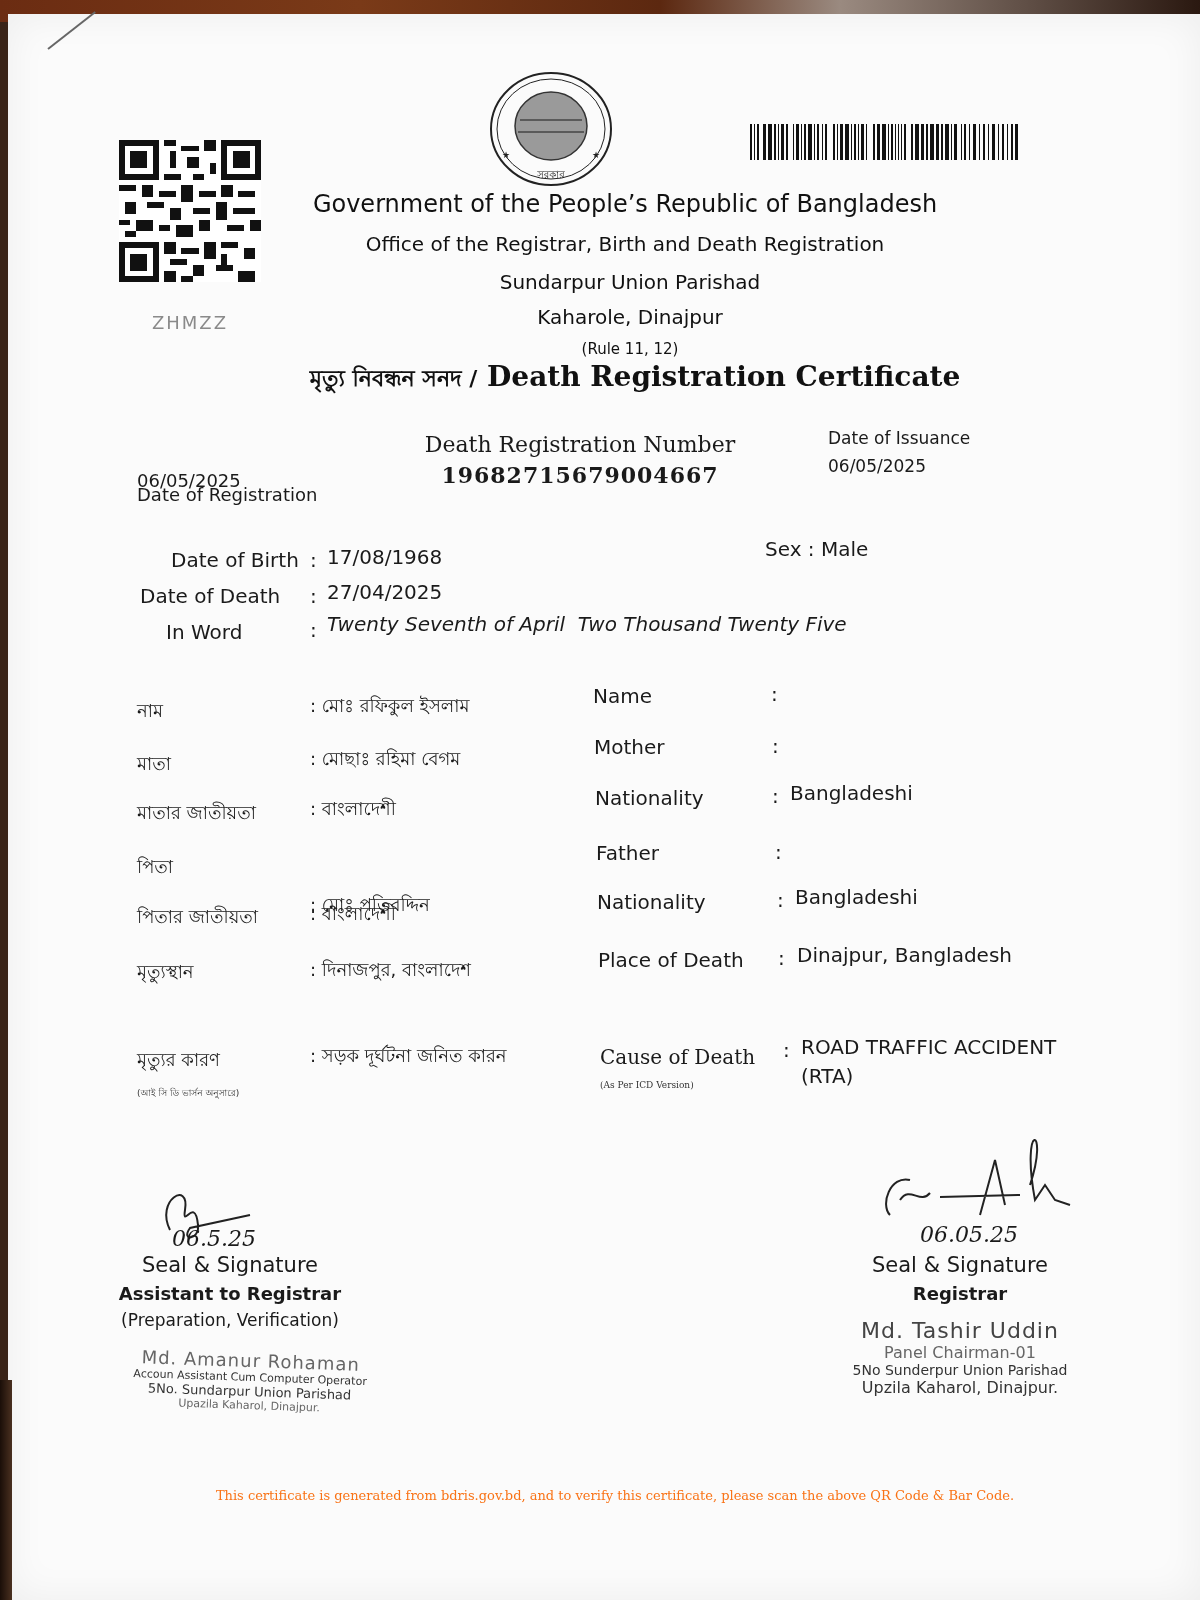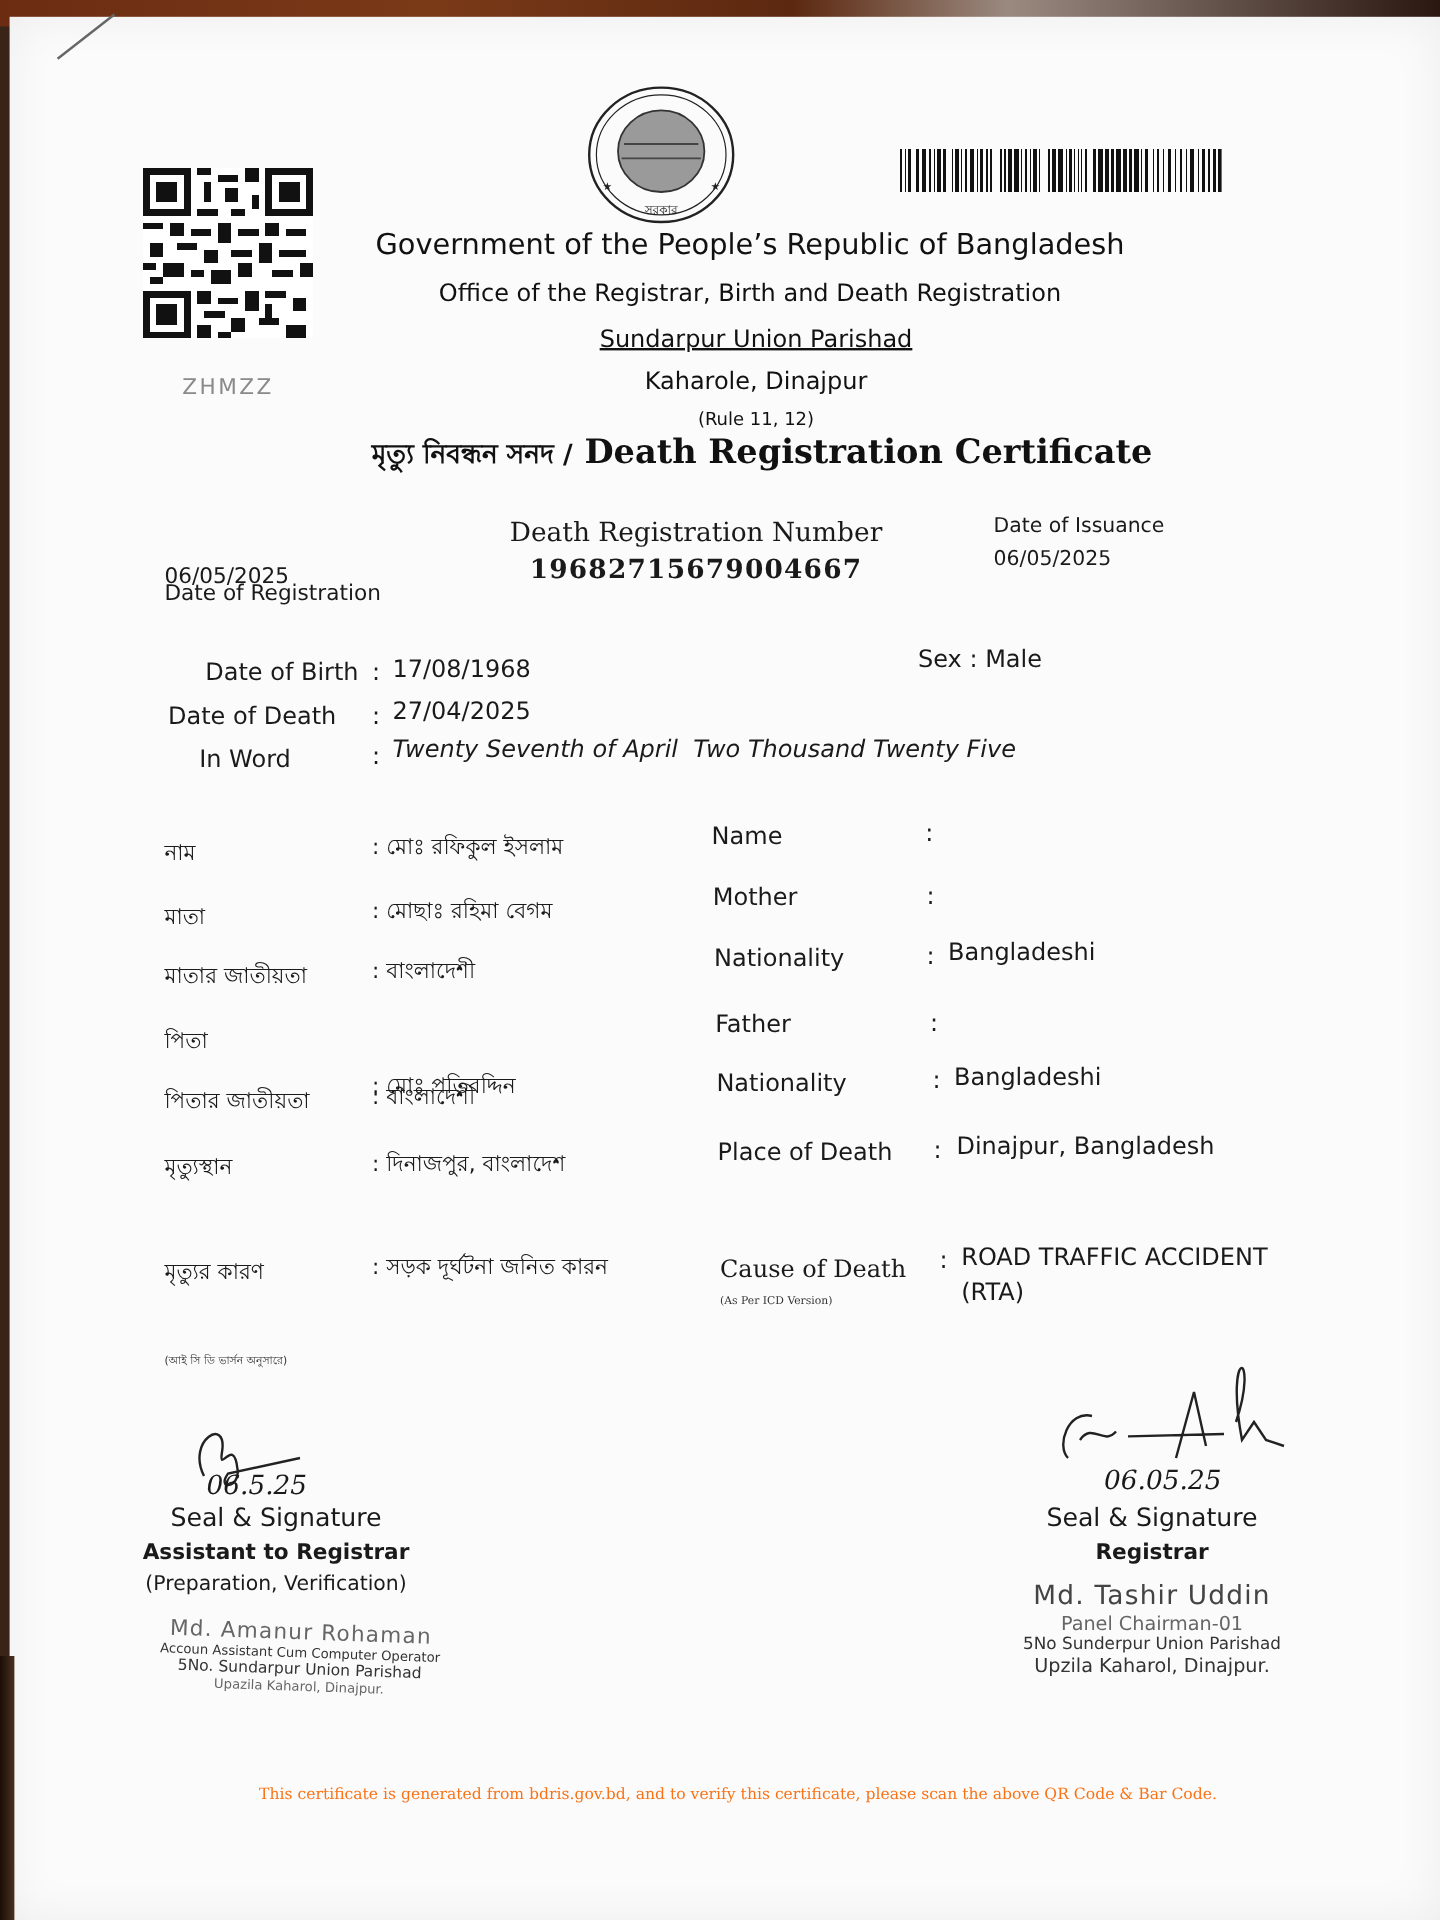--- a/index.html
+++ b/index.html
@@ -36,21 +36,21 @@
 
   
   .seal { left:488px; top:70px; width:126px; height:118px; }
 
   
   .barcode { left:750px; top:124px; width:268px; height:36px; }
 
   .hdr { left:0; width:1200px; text-align:center; color:#111; }
   .hdr-gov { top:190px; font-size:24px; left:290px; width:670px; }
   .hdr-office { top:232px; font-size:20px; left:330px; width:590px; }
-  .hdr-union { top:270px; font-size:20px; left:420px; width:420px;text-decoration:underline; }
+  .hdr-union { top:270px; font-size:20px; left:420px; width:420px; }
   .hdr-district { top:305px; font-size:20px; left:420px; width:420px; }
   .hdr-rule { top:340px; font-size:15px; left:470px; width:320px; }
   .hdr-title {
     top:360px; left:290px; width:690px; font-size:28px; font-weight:bold;
     font-family:"DejaVu Serif", serif;
   }
   .hdr-title .bn { font-family:"DejaVu Sans", sans-serif; font-size:22px; font-weight:bold; }
 
   .meta-label { font-size:18px;margin-top:44px; }
   .meta-value { font-size:18px; }
@@ -267,21 +267,21 @@
 <div class="abs bn-text" style="left:137px; top:853px;">পিতা</div>
 <div class="abs bn-text" style="left:310px; top:891px;">: <span>মোঃ পতিবদ্দিন</span></div>
 
 <div class="abs bn-text" style="left:137px; top:903px;">পিতার জাতীয়তা</div>
 <div class="abs bn-text" style="left:310px; top:900px;">: <span>বাংলাদেশী</span></div>
 
 <div class="abs bn-text" style="left:137px; top:958px;">মৃত্যুস্থান</div>
 <div class="abs bn-text" style="left:310px; top:956px;">: <span>দিনাজপুর, বাংলাদেশ</span></div>
 
 <div class="abs bn-text" style="left:137px; top:1046px;">মৃত্যুর কারণ</div>
-<div class="abs small-note" style="left:137px; top:1127px;text-align:center;">(আই সি ডি ভার্সন অনুসারে)</div>
+<div class="abs small-note" style="left:137px; top:1086px;text-align:center;">(আই সি ডি ভার্সন অনুসারে)</div>
 <div class="abs bn-text" style="left:310px; top:1042px;">: <span>সড়ক দূর্ঘটনা জনিত কারন</span></div>
 
 <div class="abs row-label" style="left:593px; top:684px;">Name</div>
 <div class="abs row-colon" style="left:771px; top:682px;">:</div>
 <div class="abs row-value" style="left:790px; top:682px;"></div>
 
 <div class="abs row-label" style="left:594px; top:735px;">Mother</div>
 <div class="abs row-colon" style="left:772px; top:734px;">:</div>
 <div class="abs row-value" style="left:790px; top:734px;"></div>
 

